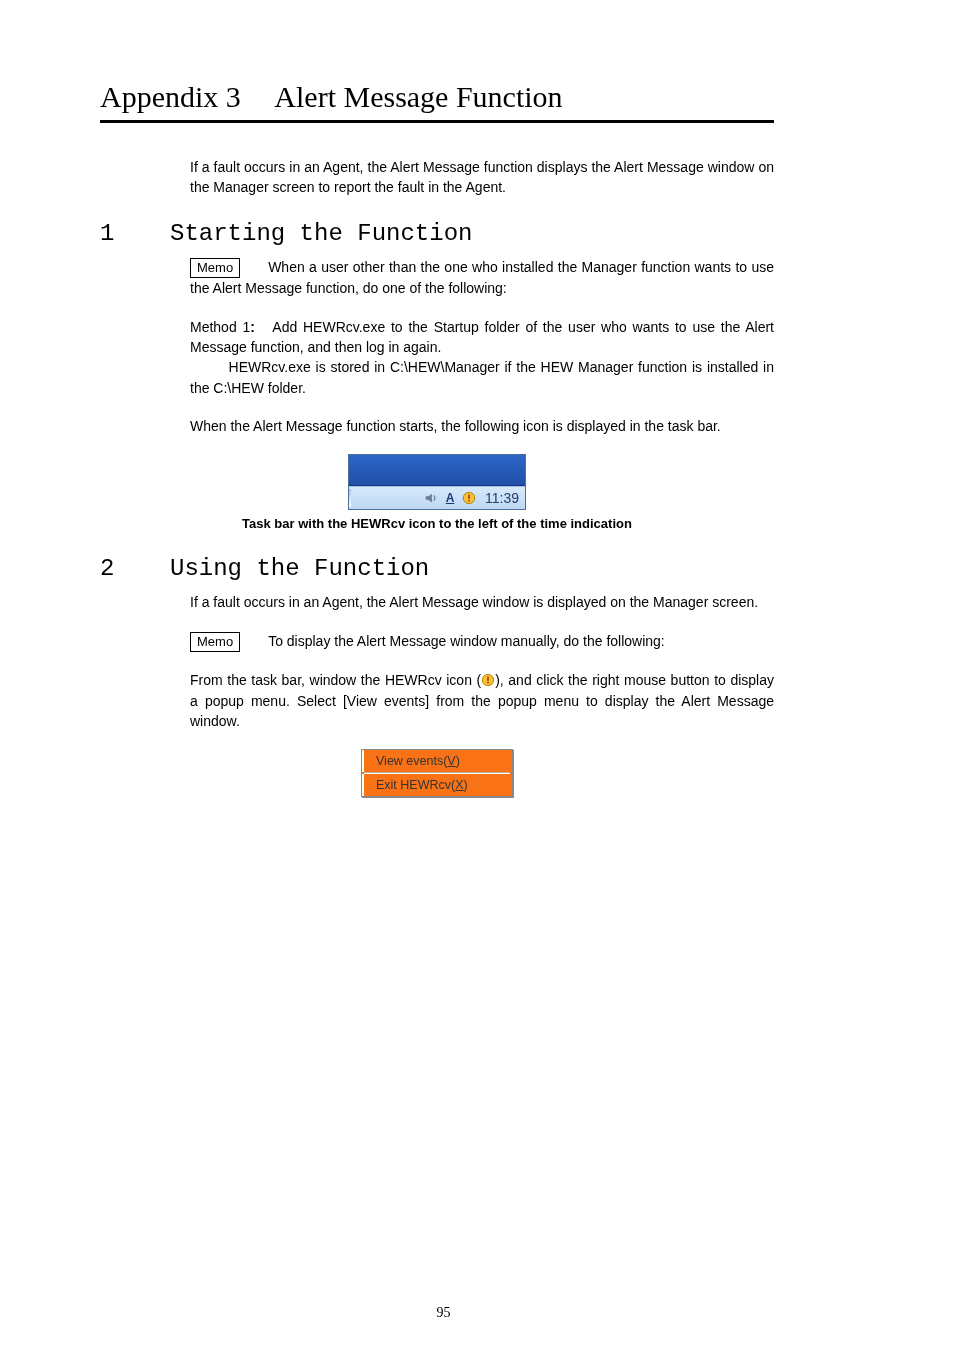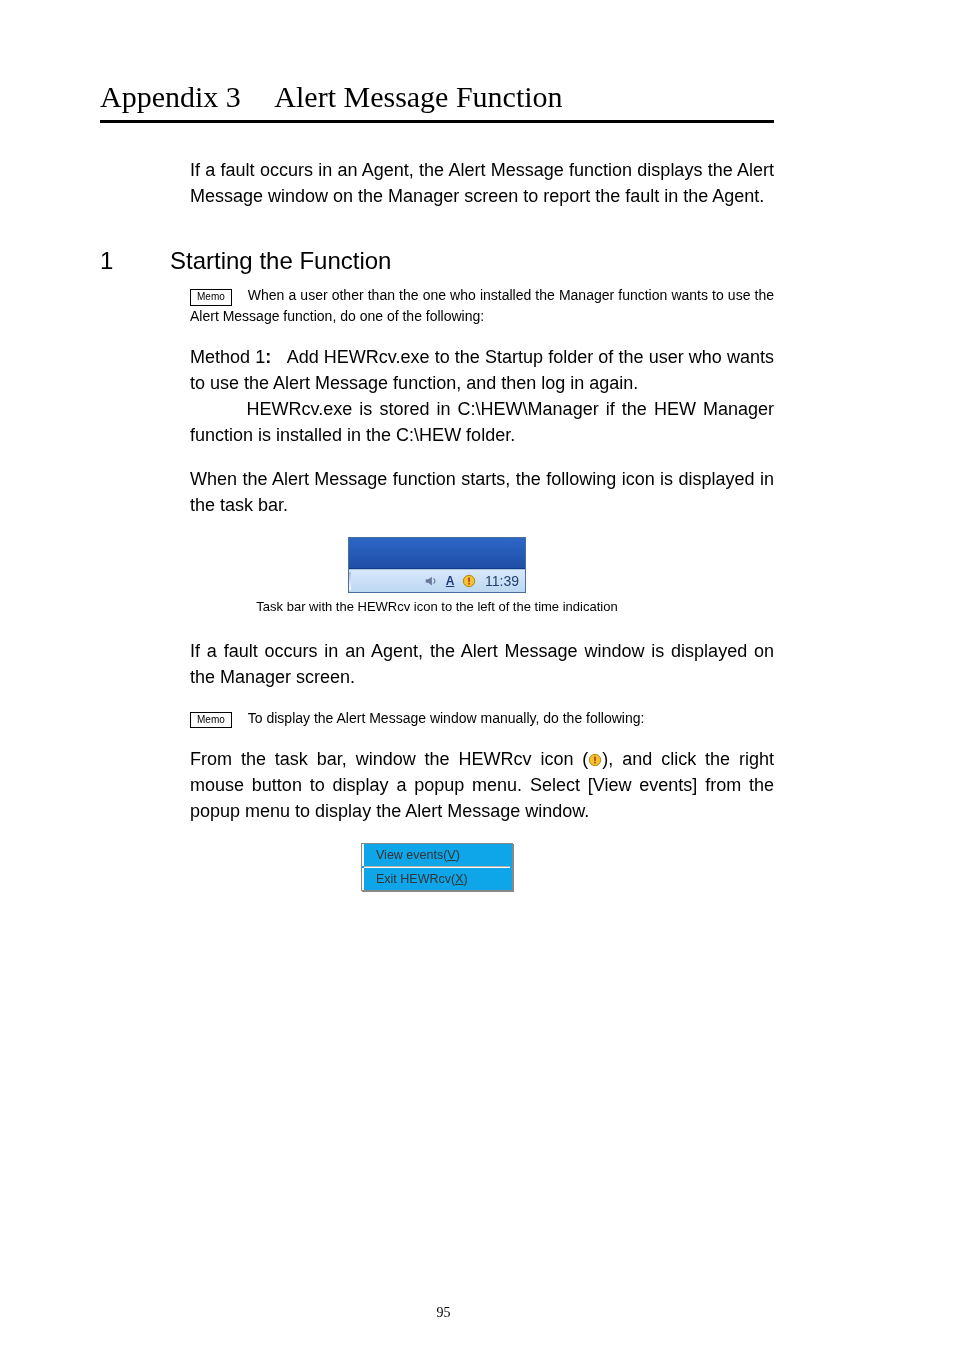--- a/index.html
+++ b/index.html
@@ -26,48 +26,48 @@
     margin-bottom: 34px;
   }
   .appendix-heading .label {
     font-family: "Times New Roman", Times, serif;
   }
   .appendix-heading .title {
     margin-left: 26px;
   }
   .body-block {
     margin-left: 90px;
-    font-size: 18px;
+    font-size: 14px;
     line-height: 1.45;
     text-align: justify;
     margin-bottom: 18px;
   }
   .section-heading {
-    font-family: Liberation Sans, sans-serif;
+    font-family: Liberation Mono, monospace;
     font-size: 24px;
     font-weight: normal;
-    margin: 38px 0 10px 0;
+    margin: 22px 0 10px 0;
   }
   .section-heading .num {
     display: inline-block;
     width: 70px;
   }
   .memo-line {
     margin-left: 90px;
     font-size: 14px;
     line-height: 1.45;
     text-align: justify;
     margin-bottom: 18px;
   }
   .memo-box {
     border: 1px solid #000;
     padding: 0 6px;
     display: inline-block;
-    font-size: 10px;
-    margin-right: 16px;
+    font-size: 13px;
+    margin-right: 28px;
   }
   .method-bold { font-weight: bold; }
   
   .taskbar-figure {
     width: 176px;
     margin: 12px auto 6px auto;
     border: 1px solid #4a6f9a;
     box-shadow: 0 0 0 1px #9cb7d6 inset;
   }
   .taskbar-top {
@@ -96,35 +96,35 @@
   .tray-sep {
     position: absolute;
     left: 0; top: 2px; bottom: 2px;
     width: 2px;
     background: linear-gradient(#a7bfdf,#fff);
   }
   .tray-time { margin-left: 4px; font-size: 14px; color:#23406b; }
   .caption {
     text-align: center;
     font-size: 13px;
-    font-weight: normal;
+    font-weight: bold;
     margin-bottom: 24px;
   }
   
   .hewrcv-inline {
     display: inline-block;
     width: 14px; height: 14px;
     vertical-align: -2px;
   }
   
   .popup-figure {
     width: 150px;
     margin: 8px auto 4px auto;
     border: 1px solid #888;
-    background: #0ea5e9;
+    background: #f97316;
     box-shadow: 1px 1px 0 #888;
     font-family: Tahoma, Arial, sans-serif;
   }
   .popup-item {
     padding: 4px 10px 4px 12px;
     font-size: 12.5px;
     color: #333;
     border-left: 2px solid #fdfdfa;
   }
   .popup-divider {
@@ -190,20 +190,23 @@
           <circle cx="8" cy="8" r="6.5" fill="#f4c430" stroke="#b07900" stroke-width="1"></circle>
           <rect x="7" y="4" width="2" height="5" fill="#c0392b"></rect>
           <rect x="7" y="10" width="2" height="2" fill="#c0392b"></rect>
         </svg>
       </span>
       <span class="tray-time">11:39</span>
     </div>
   </div>
   <div class="caption">Task bar with the HEWRcv icon to the left of the time indication</div>
 
+  <div class="section-heading">
+    <span class="num">2</span><span>Using the Function</span>
+  </div>
 
   <div class="body-block">If a fault occurs in an Agent, the Alert Message window is displayed on the Manager screen.</div>
 
   <div class="memo-line">
     <span class="memo-box">Memo</span><span>To display the Alert Message window manually, do the following:</span>
   </div>
 
   <div class="body-block">
     <span>From the task bar, window the HEWRcv icon (</span><span class="hewrcv-inline">
       <svg viewBox="0 0 16 16" width="14" height="14">

